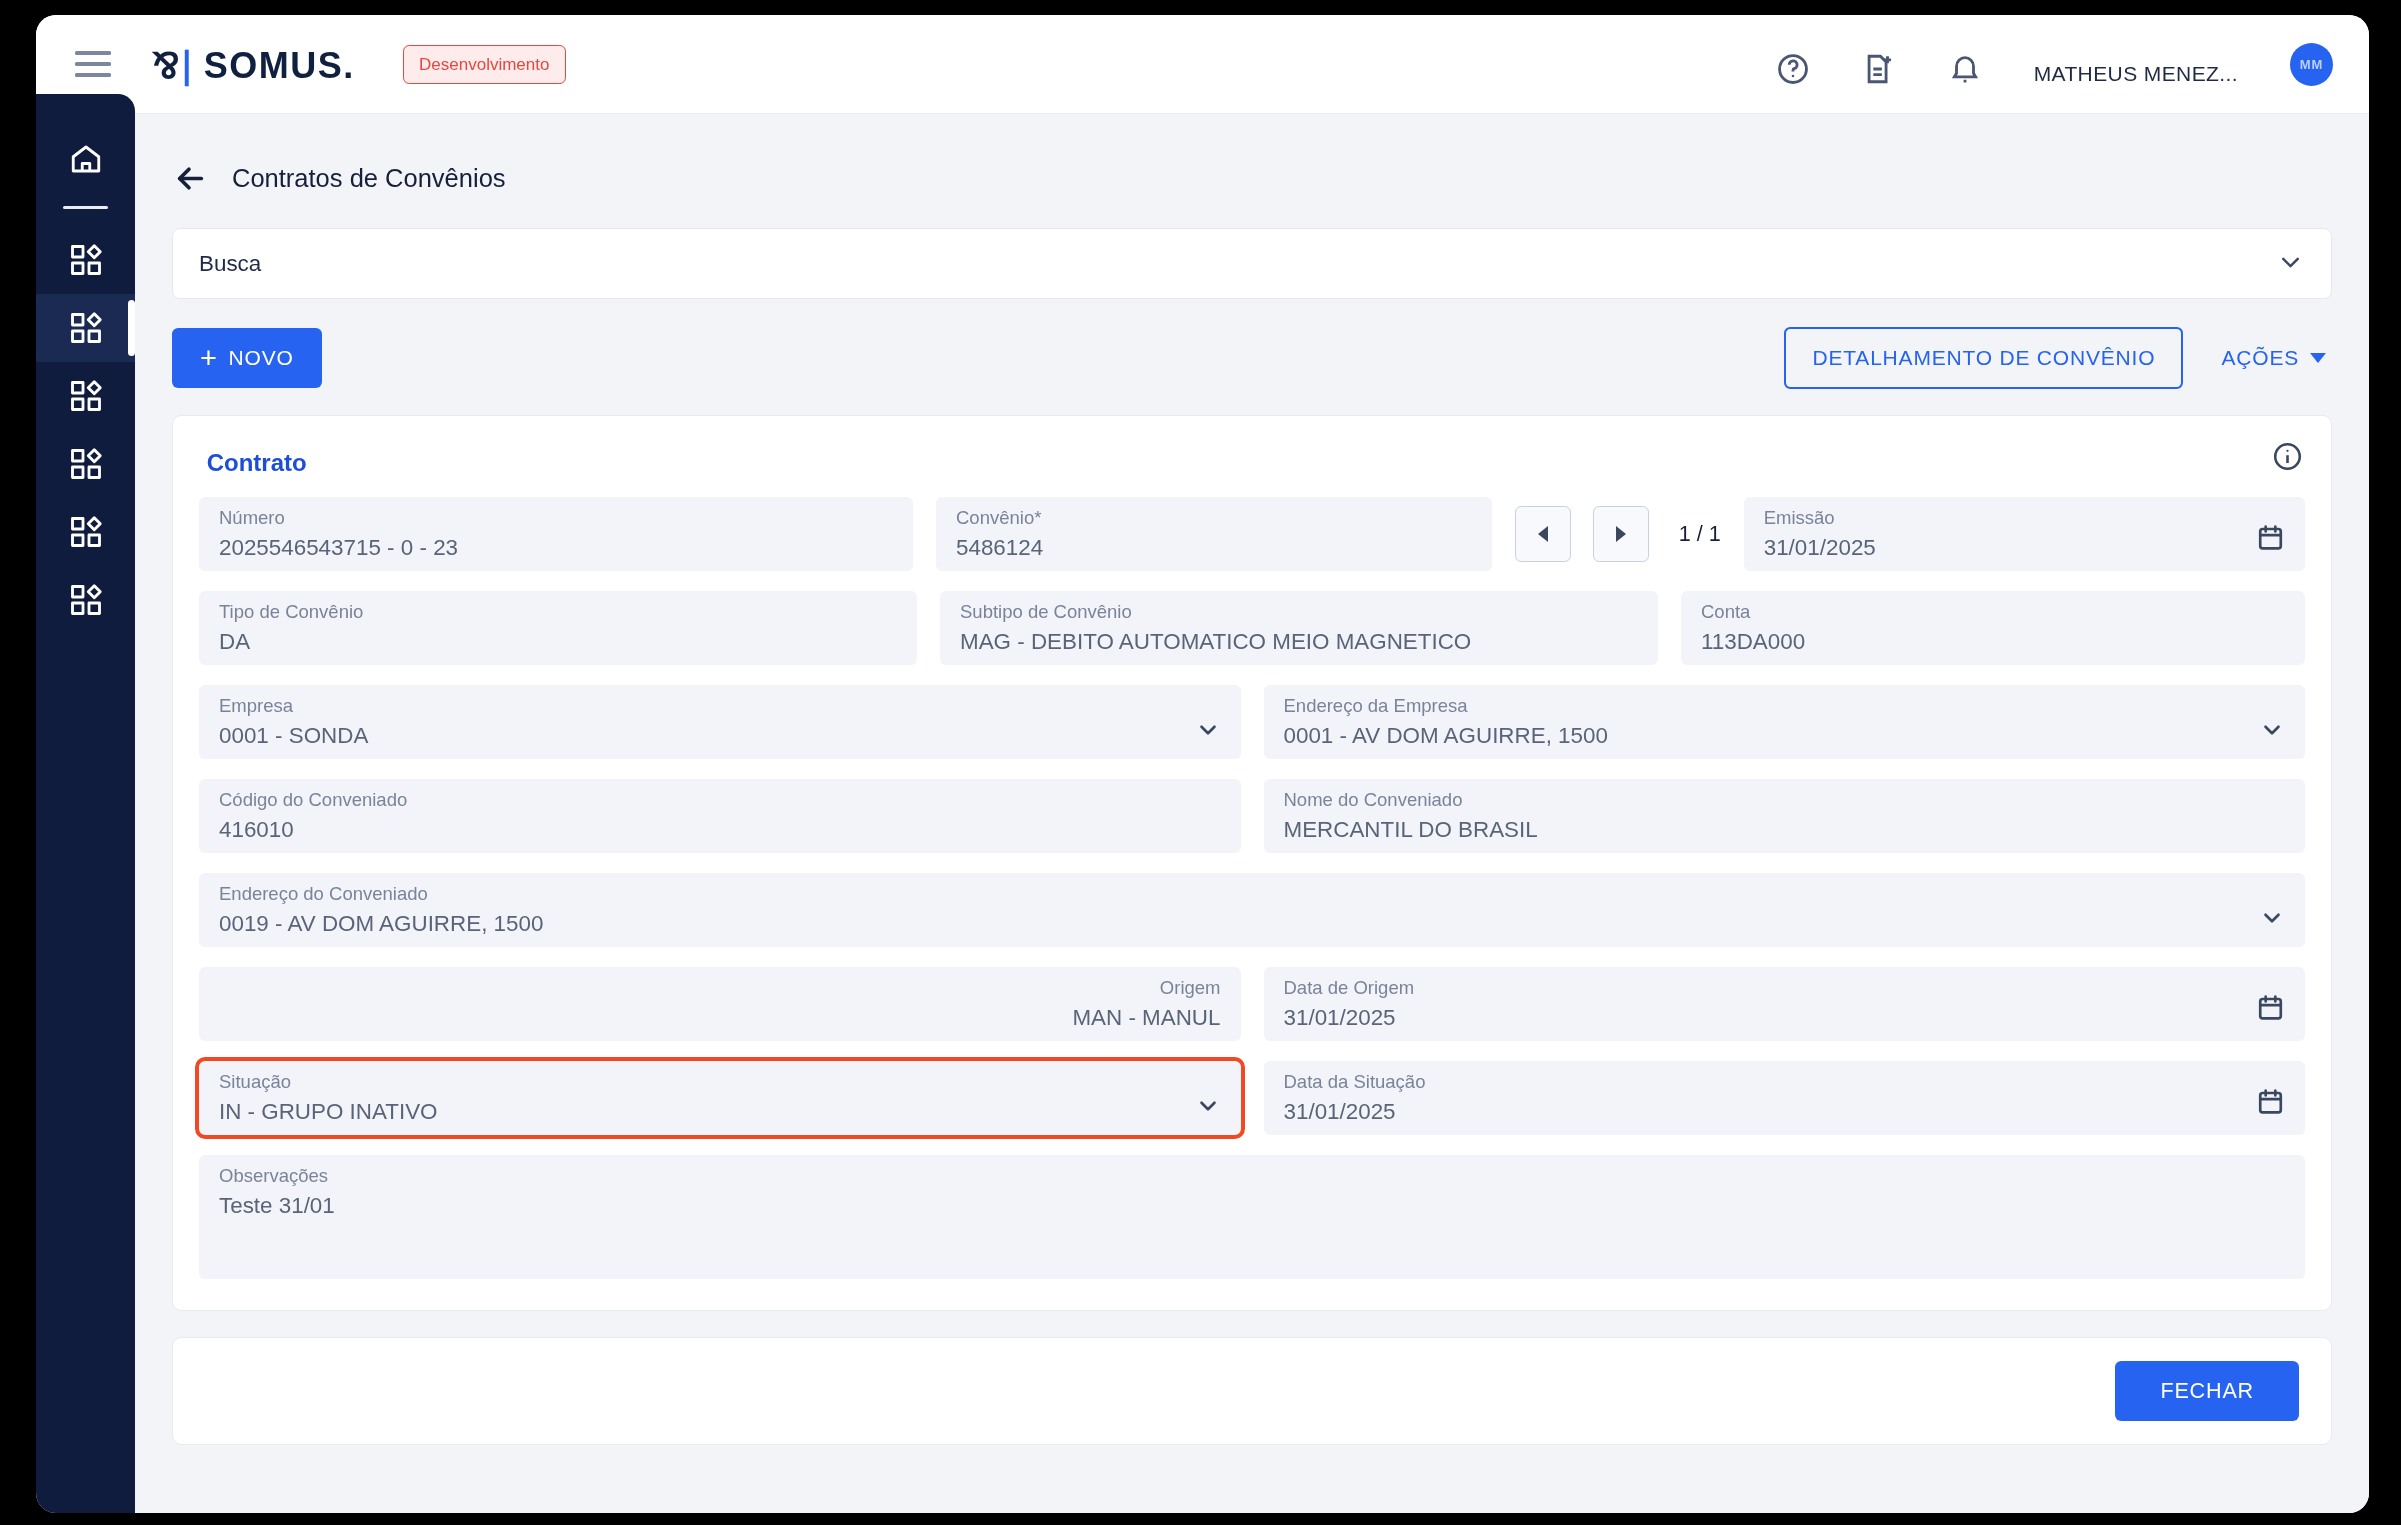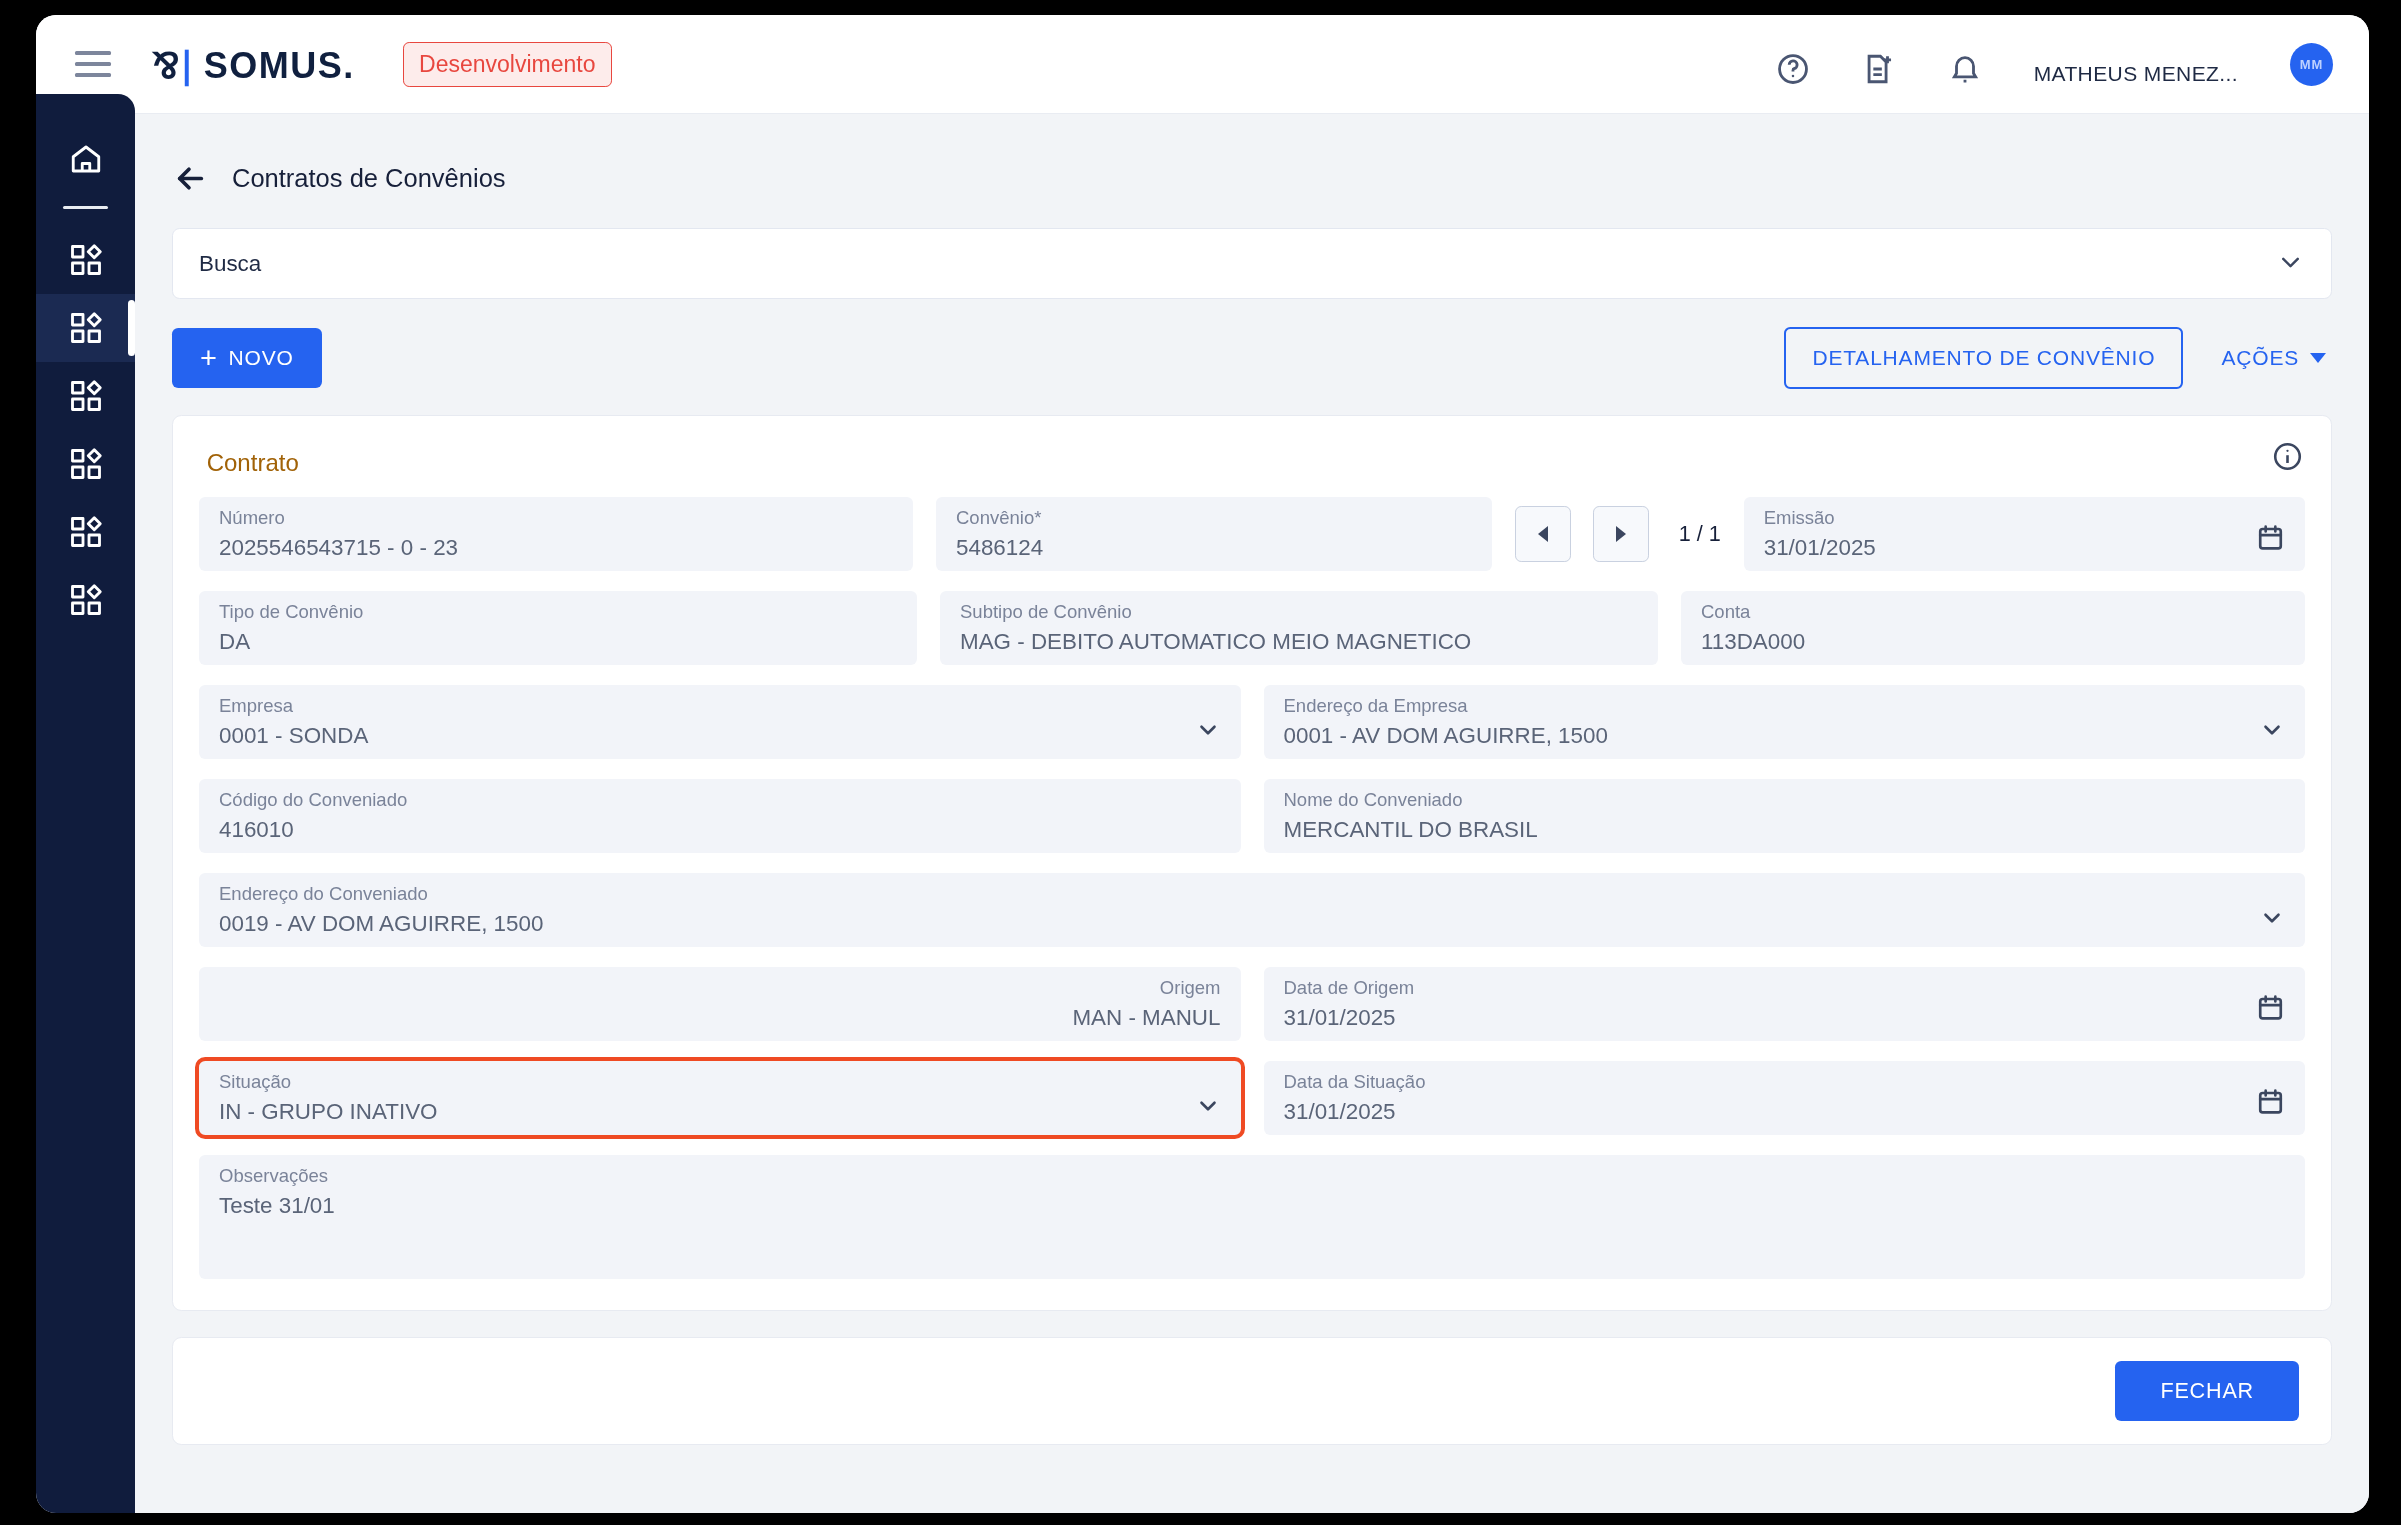--- a/index.html
+++ b/index.html
@@ -31,21 +31,21 @@
   .logo { margin-left: 42px; display: flex; align-items: baseline; }
   .logo-mark { font-size: 36px; font-weight: bold; color:#10203f; letter-spacing:-1.5px; }
   .logo-mark .accent { color:#2563f0; }
   .logo-text { font-size: 36px; font-weight: bold; color:#10203f; letter-spacing: 1.5px; margin-left: 9.3px; }
   .env-badge {
     margin-left: 48px;
     border: 1.5px solid #e8473f;
     background: #fdeceb;
     color: #e8473f;
     border-radius: 6.2px;
-    font-size: 23px;
+    font-size: 17px;
     padding: 10px 15.4px;
     line-height: 1;
   }
   .topbar-right {
     margin-left: auto; margin-right: 36px;
     display: flex; align-items: flex-end; gap: 52px;
   }
   .ic { width: 34px; height: 34px; color: #4a5672; display:flex; align-items:center; justify-content:center; cursor:pointer;}
   .ic svg { width: 34px; height: 34px; stroke: #4a5672; fill: none; stroke-width: 2; }
   .username { font-size: 21px; color:#1f2a44; letter-spacing:0.4px; white-space: nowrap; }
@@ -125,21 +125,21 @@
 
   
   .card {
     margin: 26px 37px 0 37px;
     background: #fff;
     border: 1.5px solid #e7eaf1;
     border-radius: 9.3px;
     padding: 26px 26px 31px 26px;
     position: relative;
   }
-  .card-title { font-size: 24px; color:#a16207; font-weight:normal; margin: 6.2px 0 0 7.7px; }
+  .card-title { font-size: 24px; color:#1d4ed8; font-weight:bold; margin: 6.2px 0 0 7.7px; }
   .info-icon { position:absolute; right: 28px; top: 25px; width:31px; height:31px; cursor:pointer;}
   .info-icon svg { width:31px;height:31px;stroke:#3b465f;stroke-width:2;fill:none;}
 
   .row { display:flex; gap: 23px; margin-top: 20px; }
   .field {
     background:#f2f4f9;
     border-radius: 6.2px;
     height: 74px;
     position: relative;
     padding: 10.8px 20px 0 20px;

